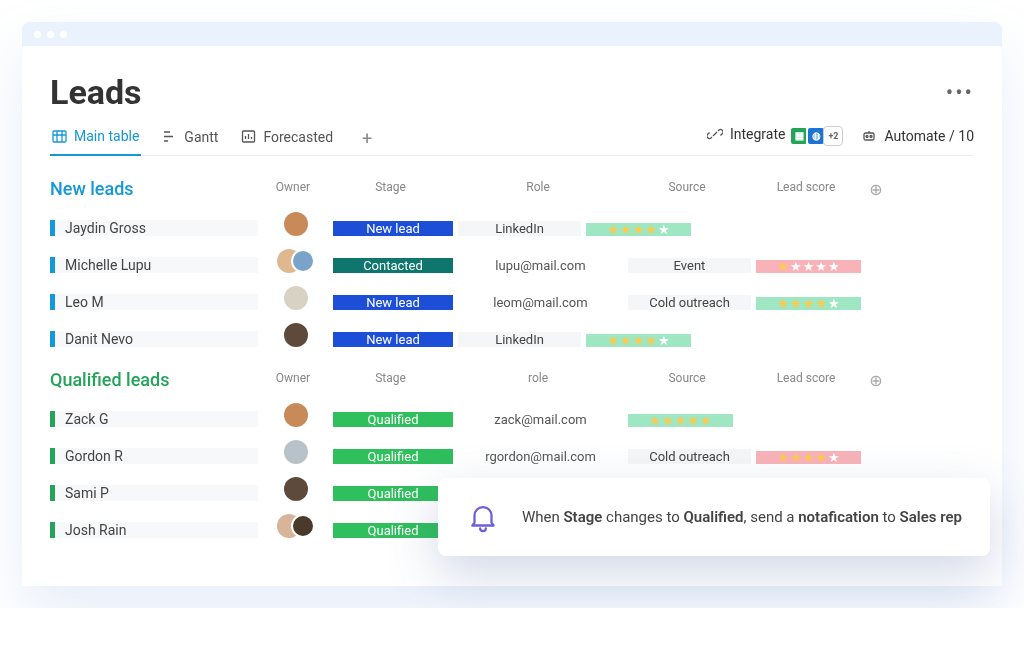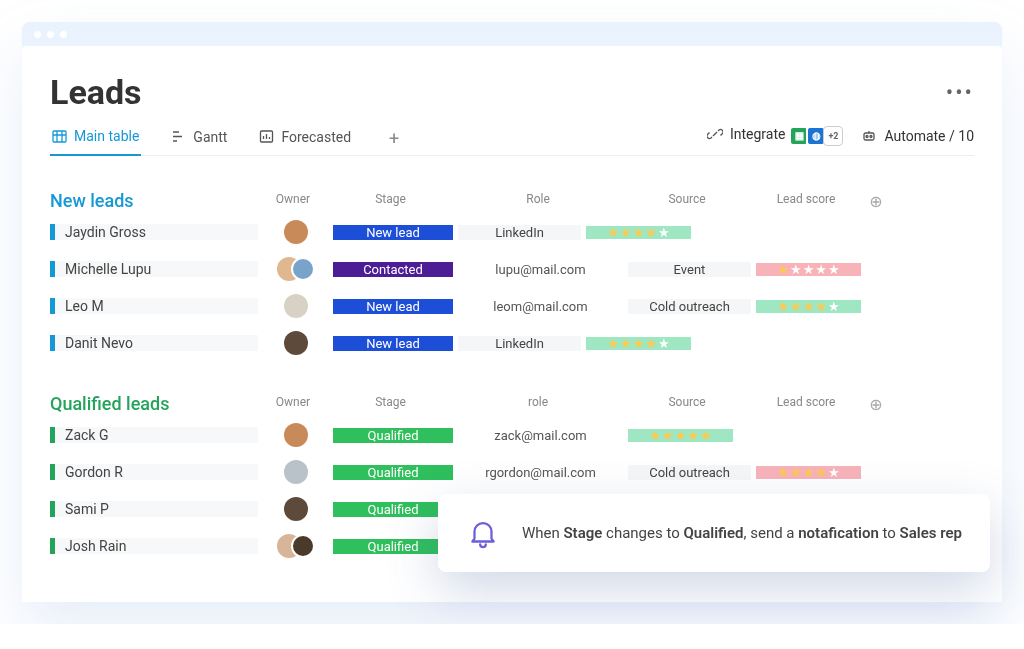--- a/index.html
+++ b/index.html
@@ -5,65 +5,65 @@
   *{box-sizing:border-box;margin:0;padding:0;font-family:-apple-system,BlinkMacSystemFont,"Segoe UI",Roboto,sans-serif}
   body{background:#fff;padding:22px;font-size:14px;color:#333}
   .shell{background:linear-gradient(180deg,#eaf2fe 0%,#f3f8ff 40%,#fff 100%);border-radius:8px;padding:0;box-shadow:0 30px 60px rgba(120,160,220,.18);position:relative}
   .chrome{height:24px;display:flex;align-items:center;gap:6px;padding:0 12px}
   .chrome span{width:7px;height:7px;border-radius:50%;background:#fff}
   .board{background:#fff;border-radius:4px 4px 0 0;padding:26px 28px 40px;min-height:540px}
   .header{display:flex;align-items:center;justify-content:space-between;margin-bottom:8px}
   h1{font-size:34px;font-weight:700;color:#333}
   .dots{color:#666;font-size:22px;letter-spacing:2px;cursor:pointer}
   .subbar{display:flex;align-items:center;justify-content:space-between;border-bottom:1px solid #eee;margin-top:10px}
-  .views{display:flex;align-items:center;gap:28px}
+  .views{display:flex;align-items:center;gap:19px}
   .view{display:flex;align-items:center;gap:7px;padding:6px 2px 10px;color:#555;cursor:pointer;font-size:14px}
   .view.active{color:#1498d6;border-bottom:2px solid #1498d6;margin-bottom:-1px}
   .view .ico{width:15px;height:15px;display:inline-flex;align-items:center;justify-content:center}
   .add-view{color:#888;font-size:18px;cursor:pointer;padding:0 8px}
   .right-tools{display:flex;align-items:center;gap:18px;font-size:14px;color:#333;padding-bottom:6px}
   .tool{display:flex;align-items:flex-start;gap:7px;cursor:pointer}
   .integrate-chips{display:flex;align-items:center}
   .chip{width:20px;height:20px;border-radius:4px;display:inline-flex;align-items:center;justify-content:center;margin-left:-3px;font-size:10px;font-weight:700;color:#fff;border:2px solid #fff}
   .chip.g{background:#24a35a}
   .chip.b{background:#1b74d4}
   .chip.more{background:#fff;color:#666;border:1px solid #ccc;font-size:9px}
-  .group{margin-top:34px}
+  .group{margin-top:22px}
   .group-head{display:flex;align-items:flex-end}
   .group-title{font-size:18px;font-weight:500;width:208px;padding-left:0}
   .new-leads .group-title{color:#1498d6}
   .qualified .group-title{color:#24a35a}
   .cols{display:flex;flex:1;color:#888;font-size:12px}
   .col{text-align:center}
   .c-owner{width:70px}
   .c-stage{width:125px}
   .c-role{width:170px}
   .c-source{width:128px}
   .c-score{width:110px}
   .c-add{width:30px;color:#aaa;font-size:16px;cursor:pointer;display:flex;align-items:center;justify-content:center}
-  .row{display:flex;align-items:center;margin-top:5px;height:32px}
+  .row{display:flex;align-items:flex-end;margin-top:5px;height:32px}
   .lead-name{width:208px;background:#f7f8f9;border-left:5px solid;padding:0 10px;display:flex;align-items:center;font-size:14px;color:#444}
   .new-leads .lead-name{border-left-color:#1498d6}
   .qualified .lead-name{border-left-color:#24a35a}
   .cell{display:flex;align-items:center;justify-content:center;margin-left:5px;font-size:13px}
   .owner-cell{width:65px}
   .stage-cell{width:120px;color:#fff;font-size:13px}
   .role-cell{width:165px;color:#555}
   .source-cell{width:123px;background:#f5f6f7;color:#444}
   .score-cell{width:105px}
   .blank-cell{width:25px;background:#f7f8f9}
   .avatar{width:24px;height:24px;border-radius:50%;display:inline-block}
   .avatar2{width:24px;height:24px;border-radius:50%;display:inline-block;margin-left:-10px;border:2px solid #fff}
   .stars{display:flex;gap:1px;justify-content:center;width:100%}
   .star{color:#fff;font-size:13px;line-height:1}
   .star.filled{color:#ffc94d}
   .score-green{background:#9fe6c2}
   .score-red{background:#f8b3b9}
   .stage-teal{background:#1d4ed8}
-  .stage-blue{background:#4c1d95}
+  .stage-blue{background:#0f766e}
   .stage-green{background:#2fbf5c}
   
   .notif{position:absolute;right:12px;bottom:30px;background:#fff;border-radius:8px;box-shadow:0 18px 50px rgba(70,100,160,.25);padding:22px 28px;display:flex;align-items:center;gap:22px;max-width:570px}
   .notif .bell{width:34px;height:34px;color:#6a5fd9}
   .notif p{font-size:15px;color:#444}
   .notif b{font-weight:600}
   svg{display:block}
 </style>
 </head>
 <body>

